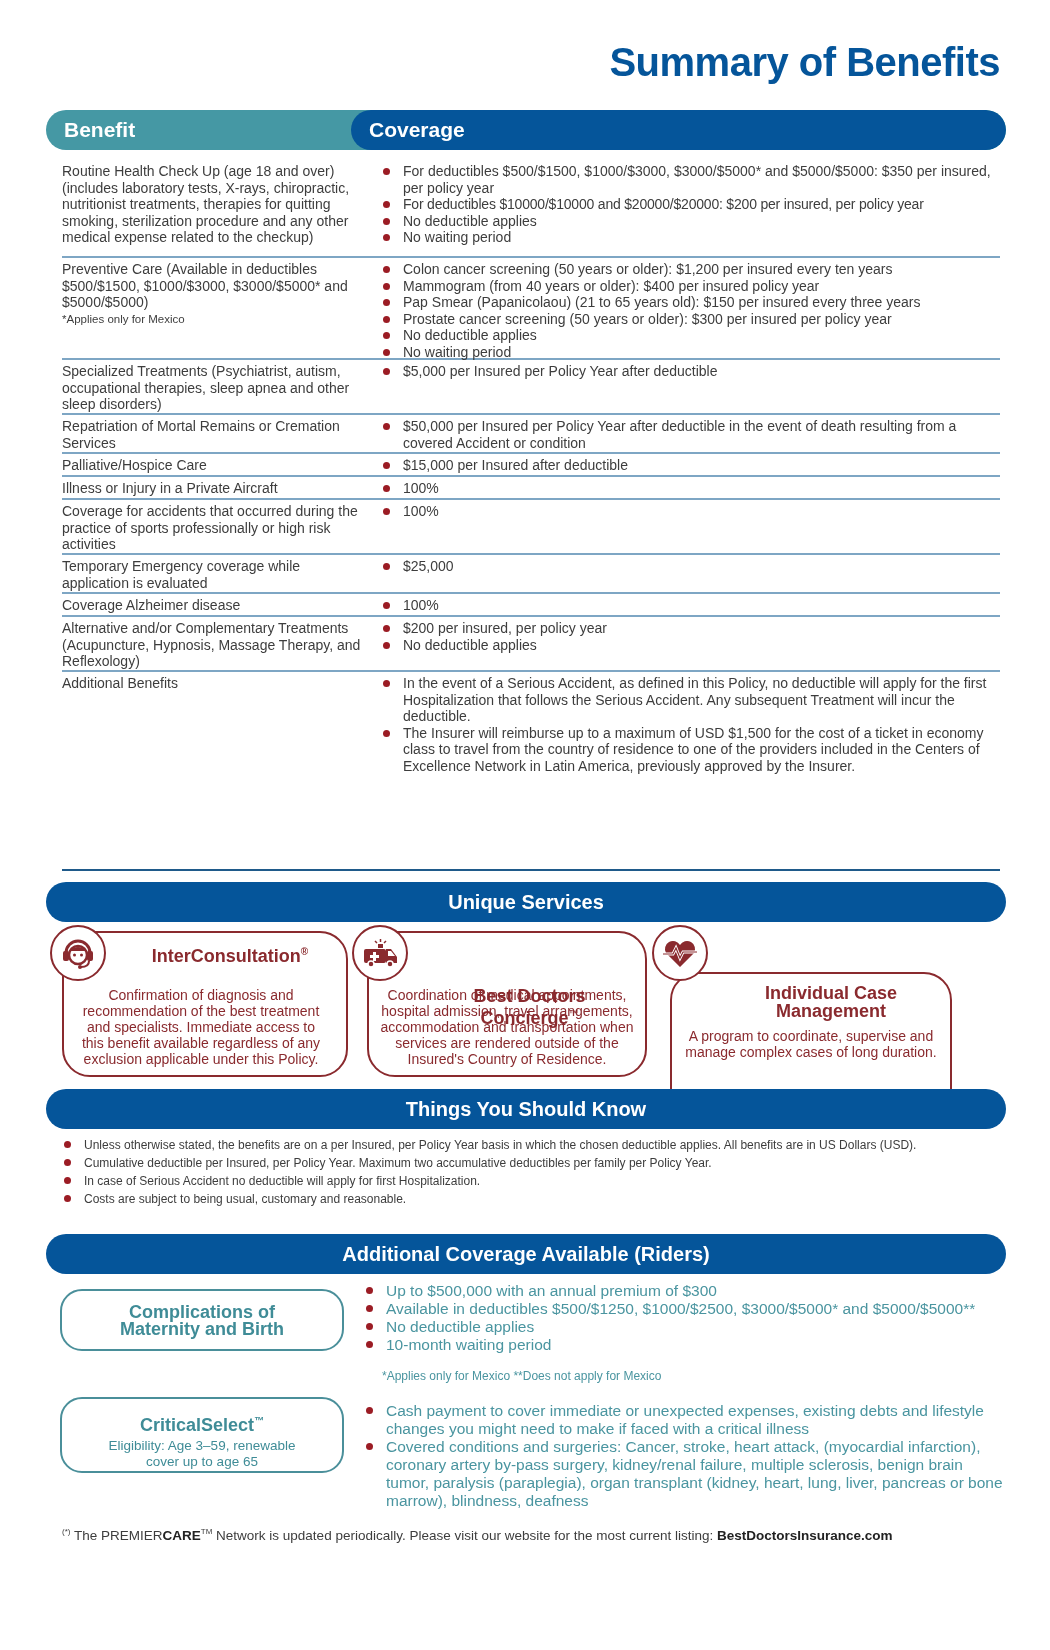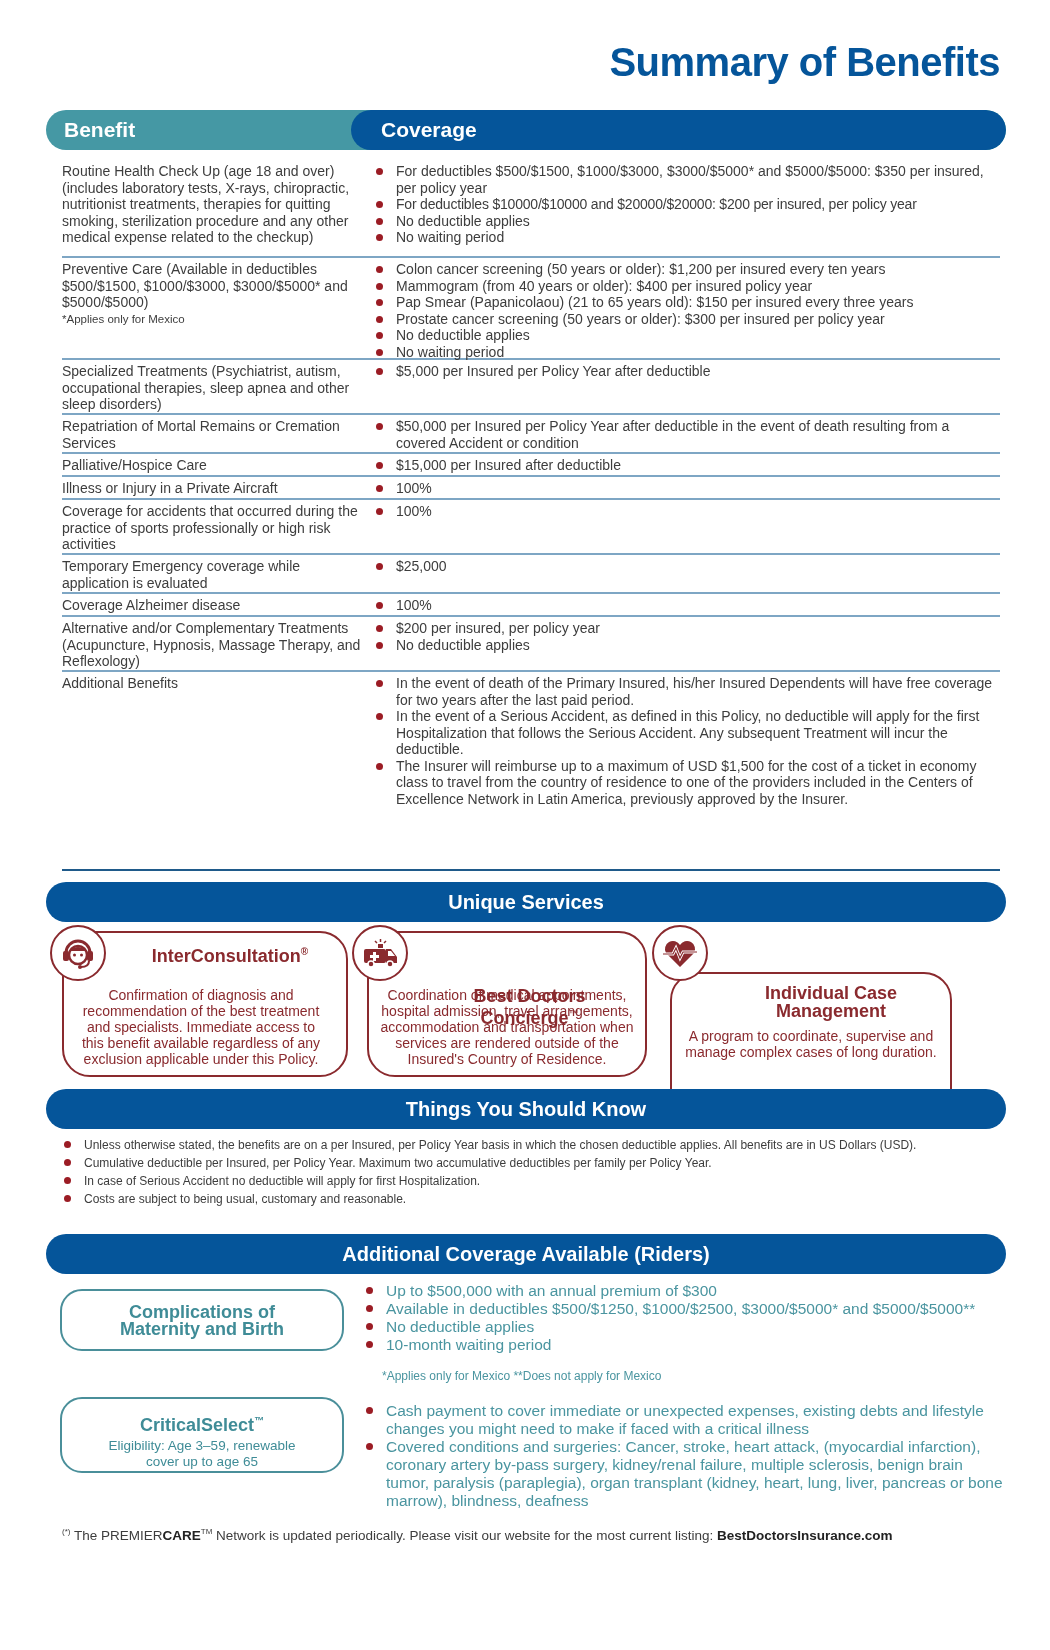--- a/index.html
+++ b/index.html
@@ -24,21 +24,21 @@
   .tbl-header .hlabel {
     position: absolute; top: 8px; color: #fff; font-weight: 700; font-size: 21px;
   }
 
   
   .benefits {
     position: absolute; left: 62px; top: 160px; width: 938px;
   }
   .brow {
     display: flex; border-bottom: 2px solid #7ea6c4; padding: 3px 0 3px 0;
-    font-size: 14px; line-height: 16.5px; color: #3d3d3d;
+    font-size: 14px; line-height: 16.5px; color: #3d3d3d; gap: 7px;
   }
   .brow:last-child { border-bottom: 2px solid #1f5a8a; }
   .bname { width: 312px; padding-right: 8px; }
   .bname .note { display: block; font-size: 11.5px; line-height: 14px; margin-top: 1px; }
   .bcov { flex: 1; }
   .bcov ul { list-style: none; }
   .bcov li { position: relative; padding-left: 22px; }
   .bcov li::before, .tysk li::before, .rider-list li::before {
     content: ""; position: absolute; left: 2px; top: 5px; width: 7px; height: 7px;
     border-radius: 50%; background: #9b1c24;
@@ -89,21 +89,21 @@
   .footer sup { font-size: 8px; }
 </style>
 </head>
 <body>
 
 <div class="page-title">Summary of Benefits</div>
 
 <div class="tbl-header">
   <span class="hlabel" style="left:18px;">Benefit</span>
   <div class="cov">
-    <span class="hlabel" style="left:18px;margin-left:12px;">Coverage</span>
+    <span class="hlabel" style="left:18px;">Coverage</span>
   </div>
 </div>
 
 <div class="benefits">
 
   <div class="brow" style="height:98px;">
     <div class="bname"><span>Routine Health Check Up (age 18 and over) (includes laboratory tests, X-rays, chiropractic, nutritionist treatments, therapies for quitting smoking, sterilization procedure and any other medical expense related to the checkup)</span></div>
     <div class="bcov">
         <ul>
       <li>For deductibles $500/$1500, $1000/$3000, $3000/$5000* and $5000/$5000: $350 per insured, per policy year</li>
@@ -198,21 +198,20 @@
       <li>$200 per insured, per policy year</li>
       <li>No deductible applies</li>
     </ul>
       </div>
   </div>
 
   <div class="brow" style="height:199px;">
     <div class="bname"><span>Additional Benefits</span></div>
     <div class="bcov">
         <ul>
-      <li>In the event of death of the Primary Insured, his/her Insured Dependents will have free coverage for two years after the last paid period.</li>
       <li>In the event of a Serious Accident, as defined in this Policy, no deductible will apply for the first Hospitalization that follows the Serious Accident. Any subsequent Treatment will incur the deductible.</li>
       <li>The Insurer will reimburse up to a maximum of USD $1,500 for the cost of a ticket in economy class to travel from the country of residence to one of the providers included in the Centers of Excellence Network in Latin America, previously approved by the Insurer.</li>
     </ul>
       </div>
   </div>
 </div>
 
 <div class="pill" style="top:882px;">Unique Services</div>
 
 <div class="svc-card" style="left:62px; top:931px; width:286px; height:146px;">

